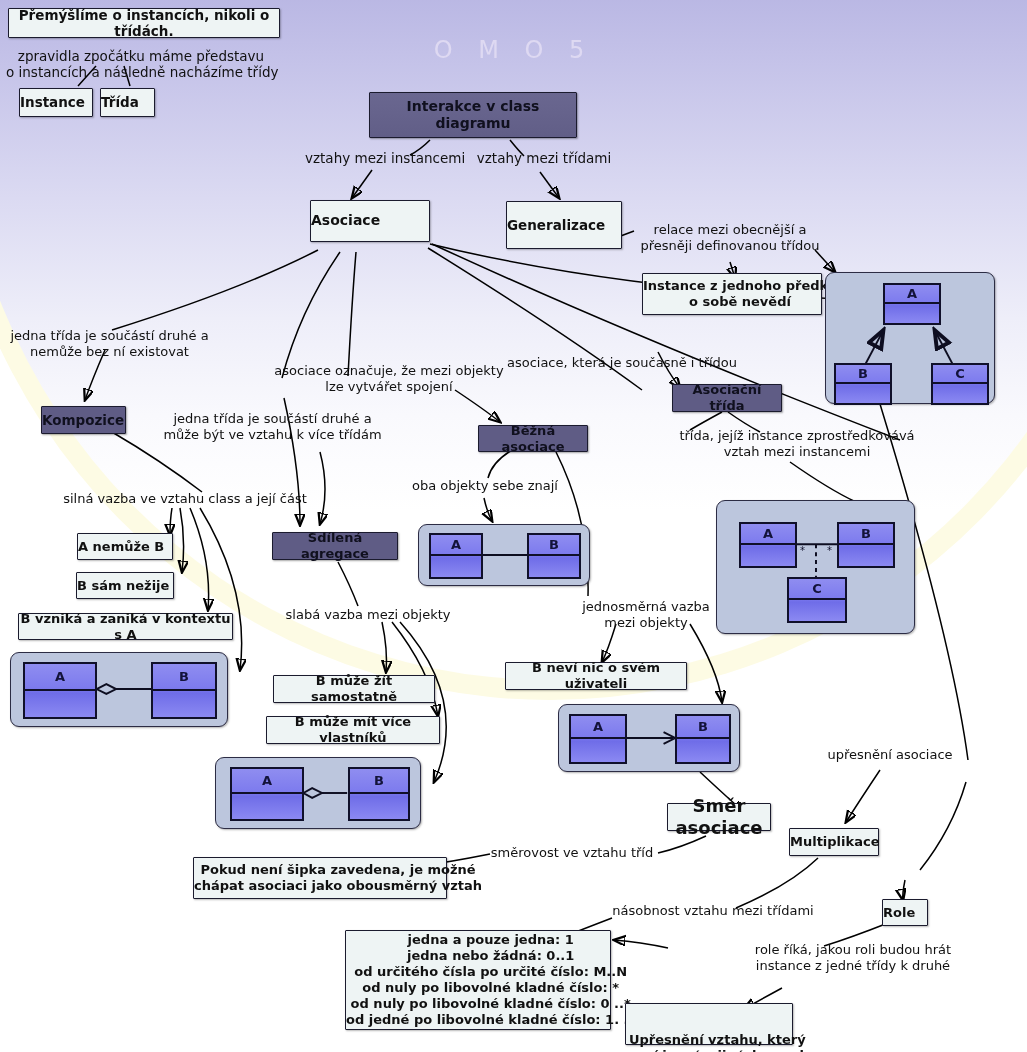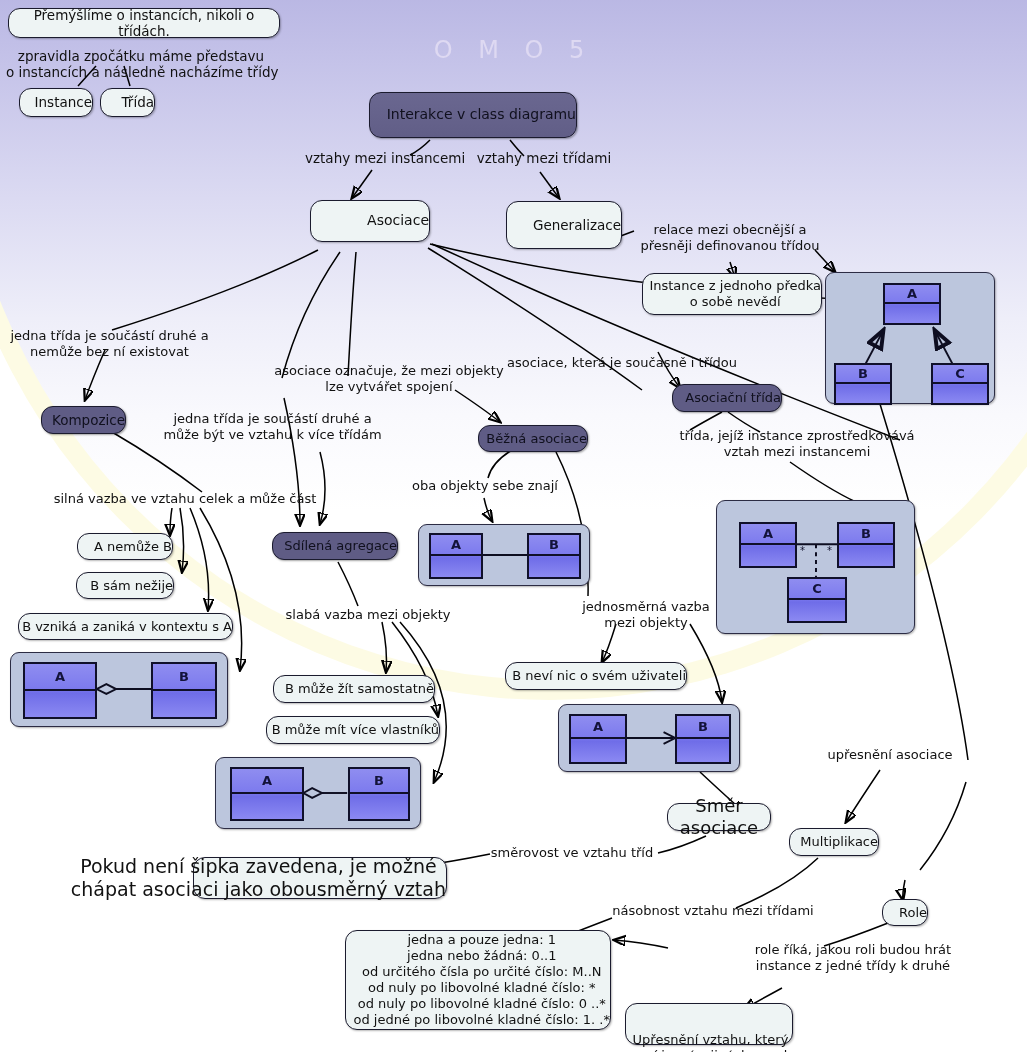--- a/index.html
+++ b/index.html
@@ -15,22 +15,22 @@
   .bg-title{position:absolute;left:0;top:36px;width:1027px;text-align:center;
             color:#ded9f2;font-size:24px;letter-spacing:9px;font-weight:400;}
 
   
   svg.links{position:absolute;left:0;top:0;width:1027px;height:1052px;overflow:visible;}
   svg.links path{fill:none;stroke:#000000;stroke-width:1.5px;}
   .lnk-plain{stroke-width:1.2px;}
 
   
   .node{position:absolute;box-sizing:border-box;display:flex;align-items:center;
-        justify-content:flex-end;text-align:center;border:1.4px solid #1b1b2e;
-        border-radius:12px;line-height:1.22;color:#111;}
+        justify-content:flex-start;text-align:center;border:1.4px solid #1b1b2e;
+        border-radius:1px;line-height:1.22;color:#111;font-weight:bold;}
   .node.light{background:#eef4f4;box-shadow:1px 1px 2px rgba(0,0,0,.28);}
   .node.dark{background:#5f5c85;color:#10101e;box-shadow:1px 1px 2px rgba(0,0,0,.35);}
   .node.dark.hdr{background:linear-gradient(to bottom,#6a6790 0%,#615e87 100%);}
 
   
   .lbl{position:absolute;text-align:center;color:#111;line-height:1.2;white-space:pre;}
 
   
   .uml{position:absolute;box-sizing:border-box;background:#bcc6dd;
        border:1.3px solid #2c2c44;border-radius:9px;
@@ -193,21 +193,21 @@
 
   <div class="lbl" style="left:150px;top:411px;width:245px;font-size:13px;">jedna třída je součástí druhé a
 může být ve vztahu k více třídám</div>
 
   <div class="node dark" style="left:478px;top:425px;width:110px;height:27px;font-size:13px;">
     <span>Běžná asociace</span>
   </div>
 
   <div class="lbl" style="left:395px;top:478px;width:180px;font-size:13px;">oba objekty sebe znají</div>
 
-  <div class="lbl" style="left:40px;top:491px;width:290px;font-size:13px;">silná vazba ve vztahu celek a může část</div>
+  <div class="lbl" style="left:40px;top:491px;width:290px;font-size:13px;">silná vazba ve vztahu class a její část</div>
 
   <div class="node light" style="left:77px;top:533px;width:96px;height:27px;font-size:13px;">
     <span>A nemůže B</span>
   </div>
 
   <div class="node light" style="left:76px;top:572px;width:98px;height:27px;font-size:13px;">
     <span>B sám nežije</span>
   </div>
 
   <div class="node light" style="left:18px;top:613px;width:215px;height:27px;font-size:13px;">
@@ -244,21 +244,21 @@
   <div class="node light" style="left:789px;top:828px;width:90px;height:28px;font-size:13px;">
     <span>Multiplikace</span>
   </div>
 
   <div class="node light" style="left:882px;top:899px;width:46px;height:27px;font-size:13px;">
     <span>Role</span>
   </div>
 
   <div class="lbl" style="left:487px;top:845px;width:170px;font-size:13px;">směrovost ve vztahu tříd</div>
 
-  <div class="node light" style="left:193px;top:857px;width:254px;height:42px;font-size:19px;">
+  <div class="node light" style="left:193px;top:857px;width:254px;height:42px;font-size:13px;">
     <span style="white-space:pre;">Pokud není šipka zavedena, je možné
 chápat asociaci jako obousměrný vztah</span>
   </div>
 
   <div class="lbl" style="left:610px;top:903px;width:206px;font-size:13px;">násobnost vztahu mezi třídami</div>
 
   <div class="lbl" style="left:738px;top:942px;width:230px;font-size:13px;">role říká, jakou roli budou hrát
 instance z jedné třídy k druhé</div>
 
   <div class="node light" style="left:345px;top:930px;width:266px;height:100px;font-size:13px;">

